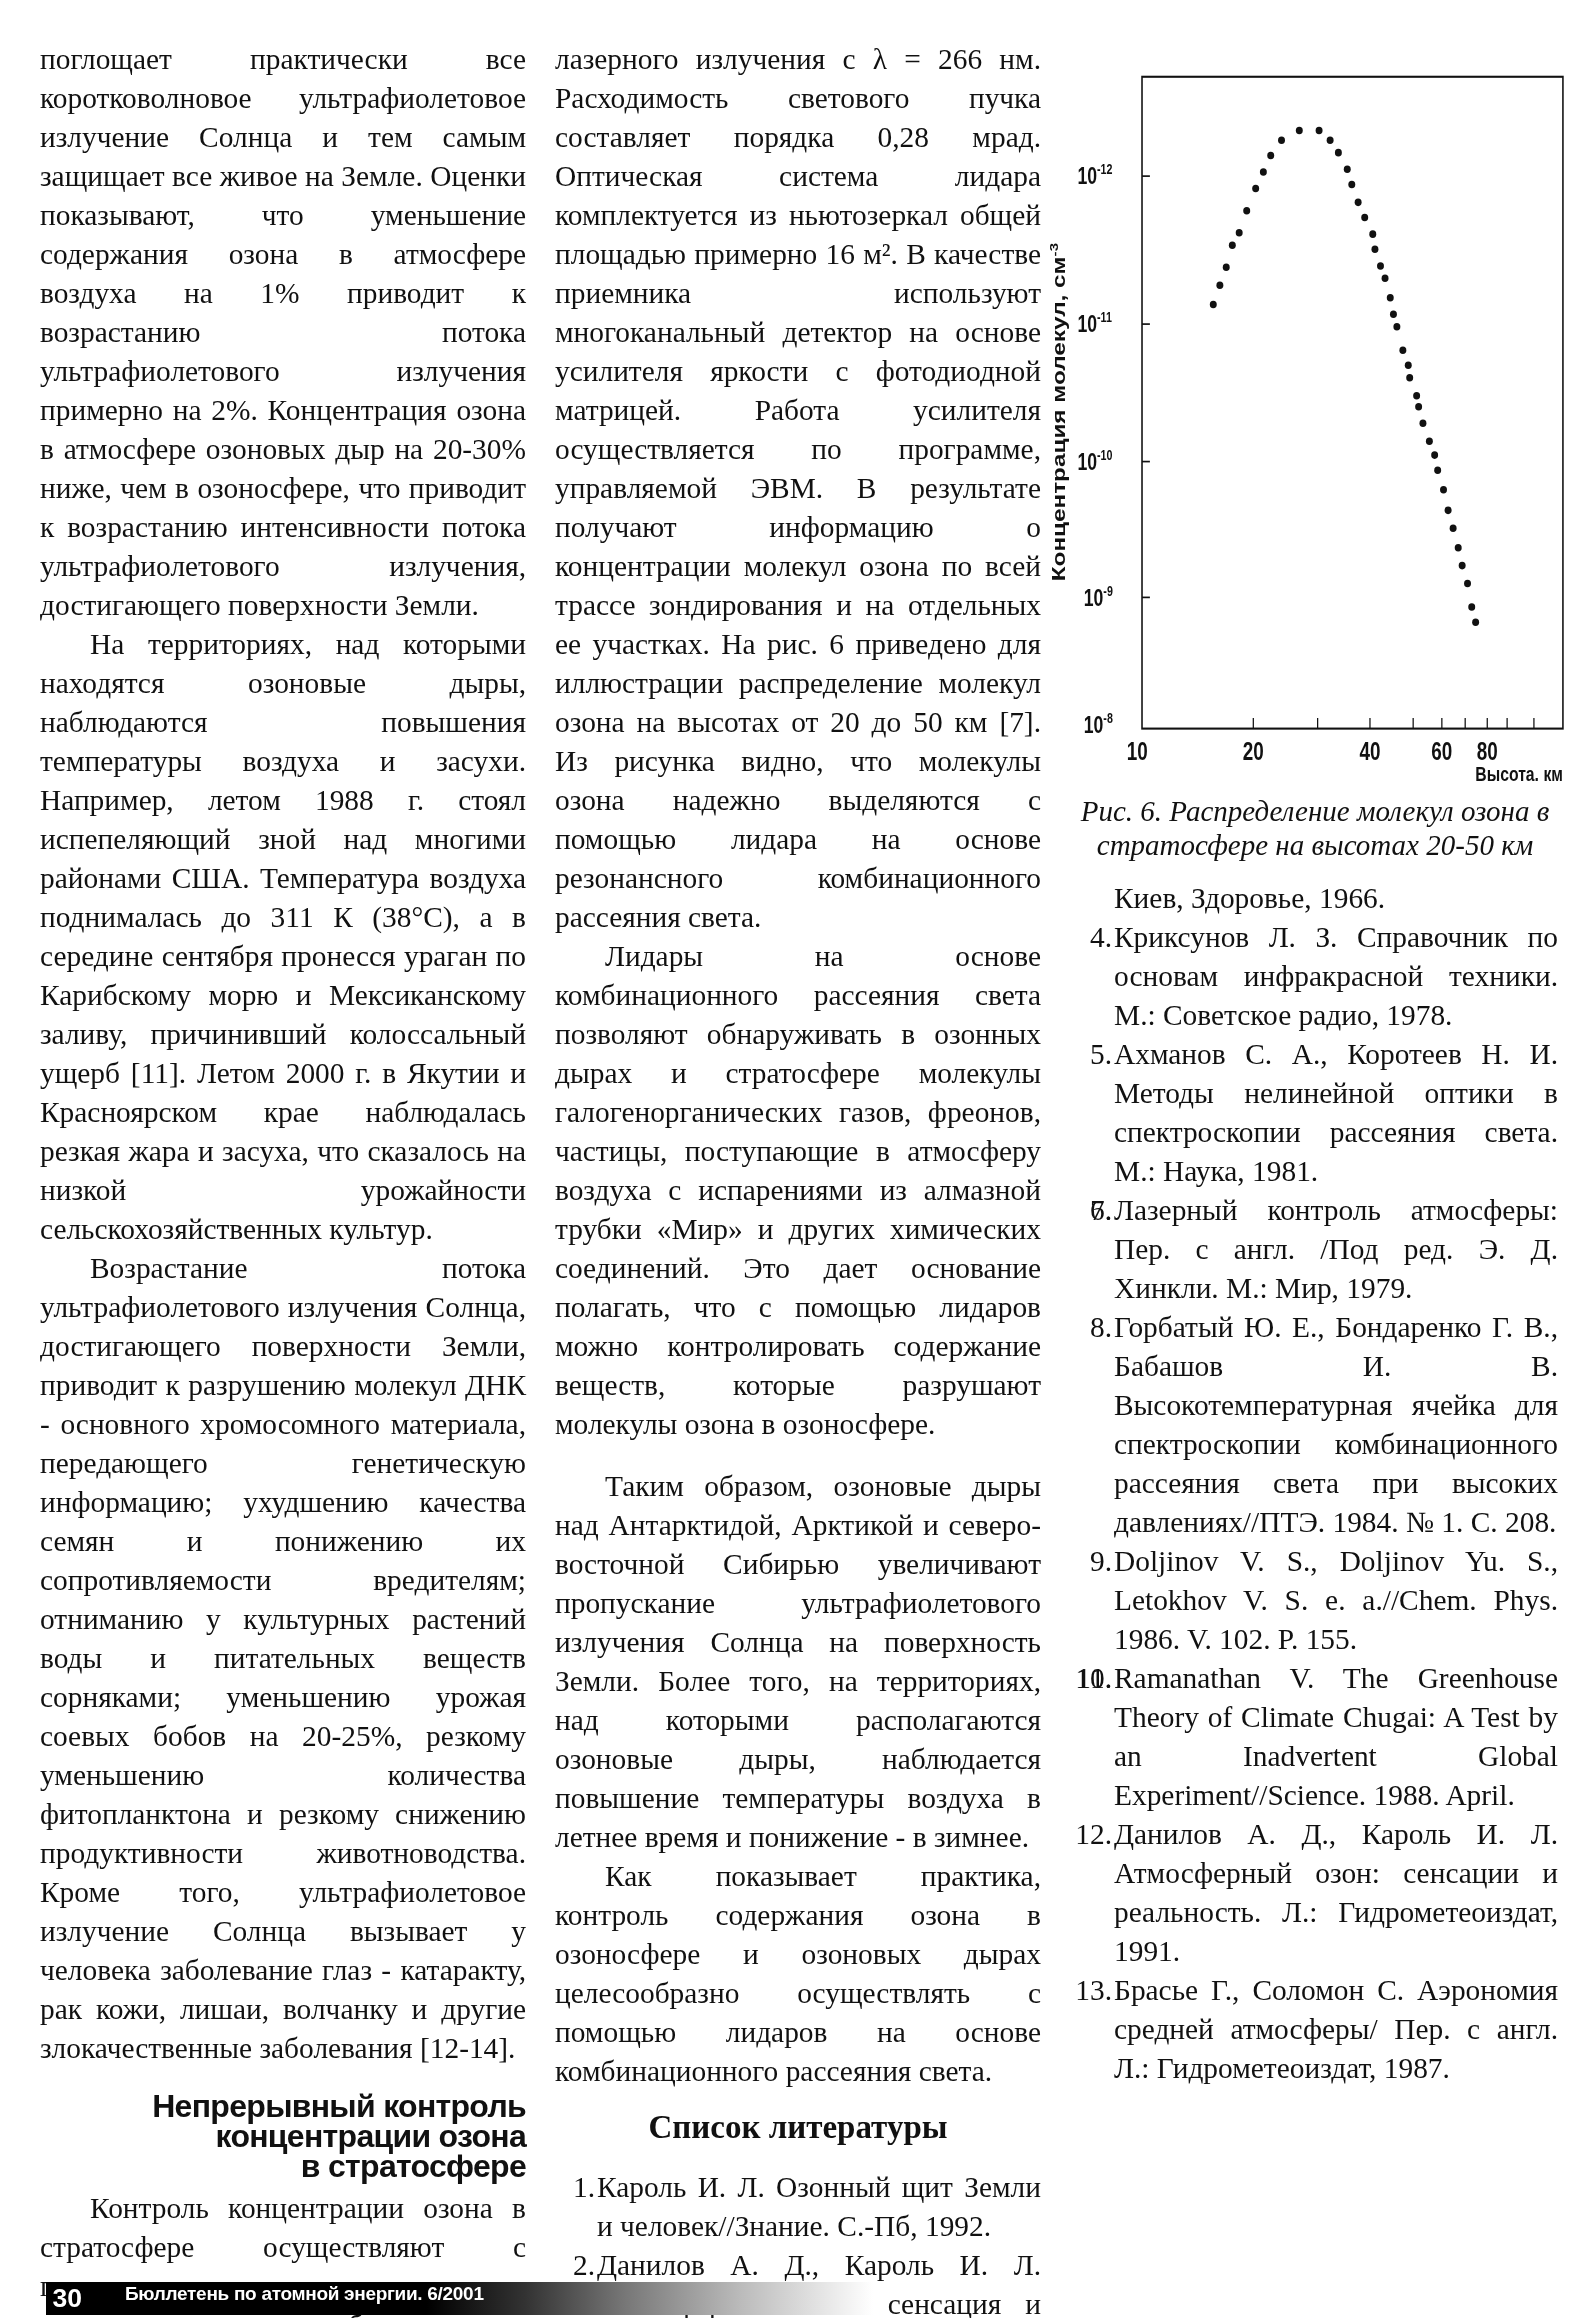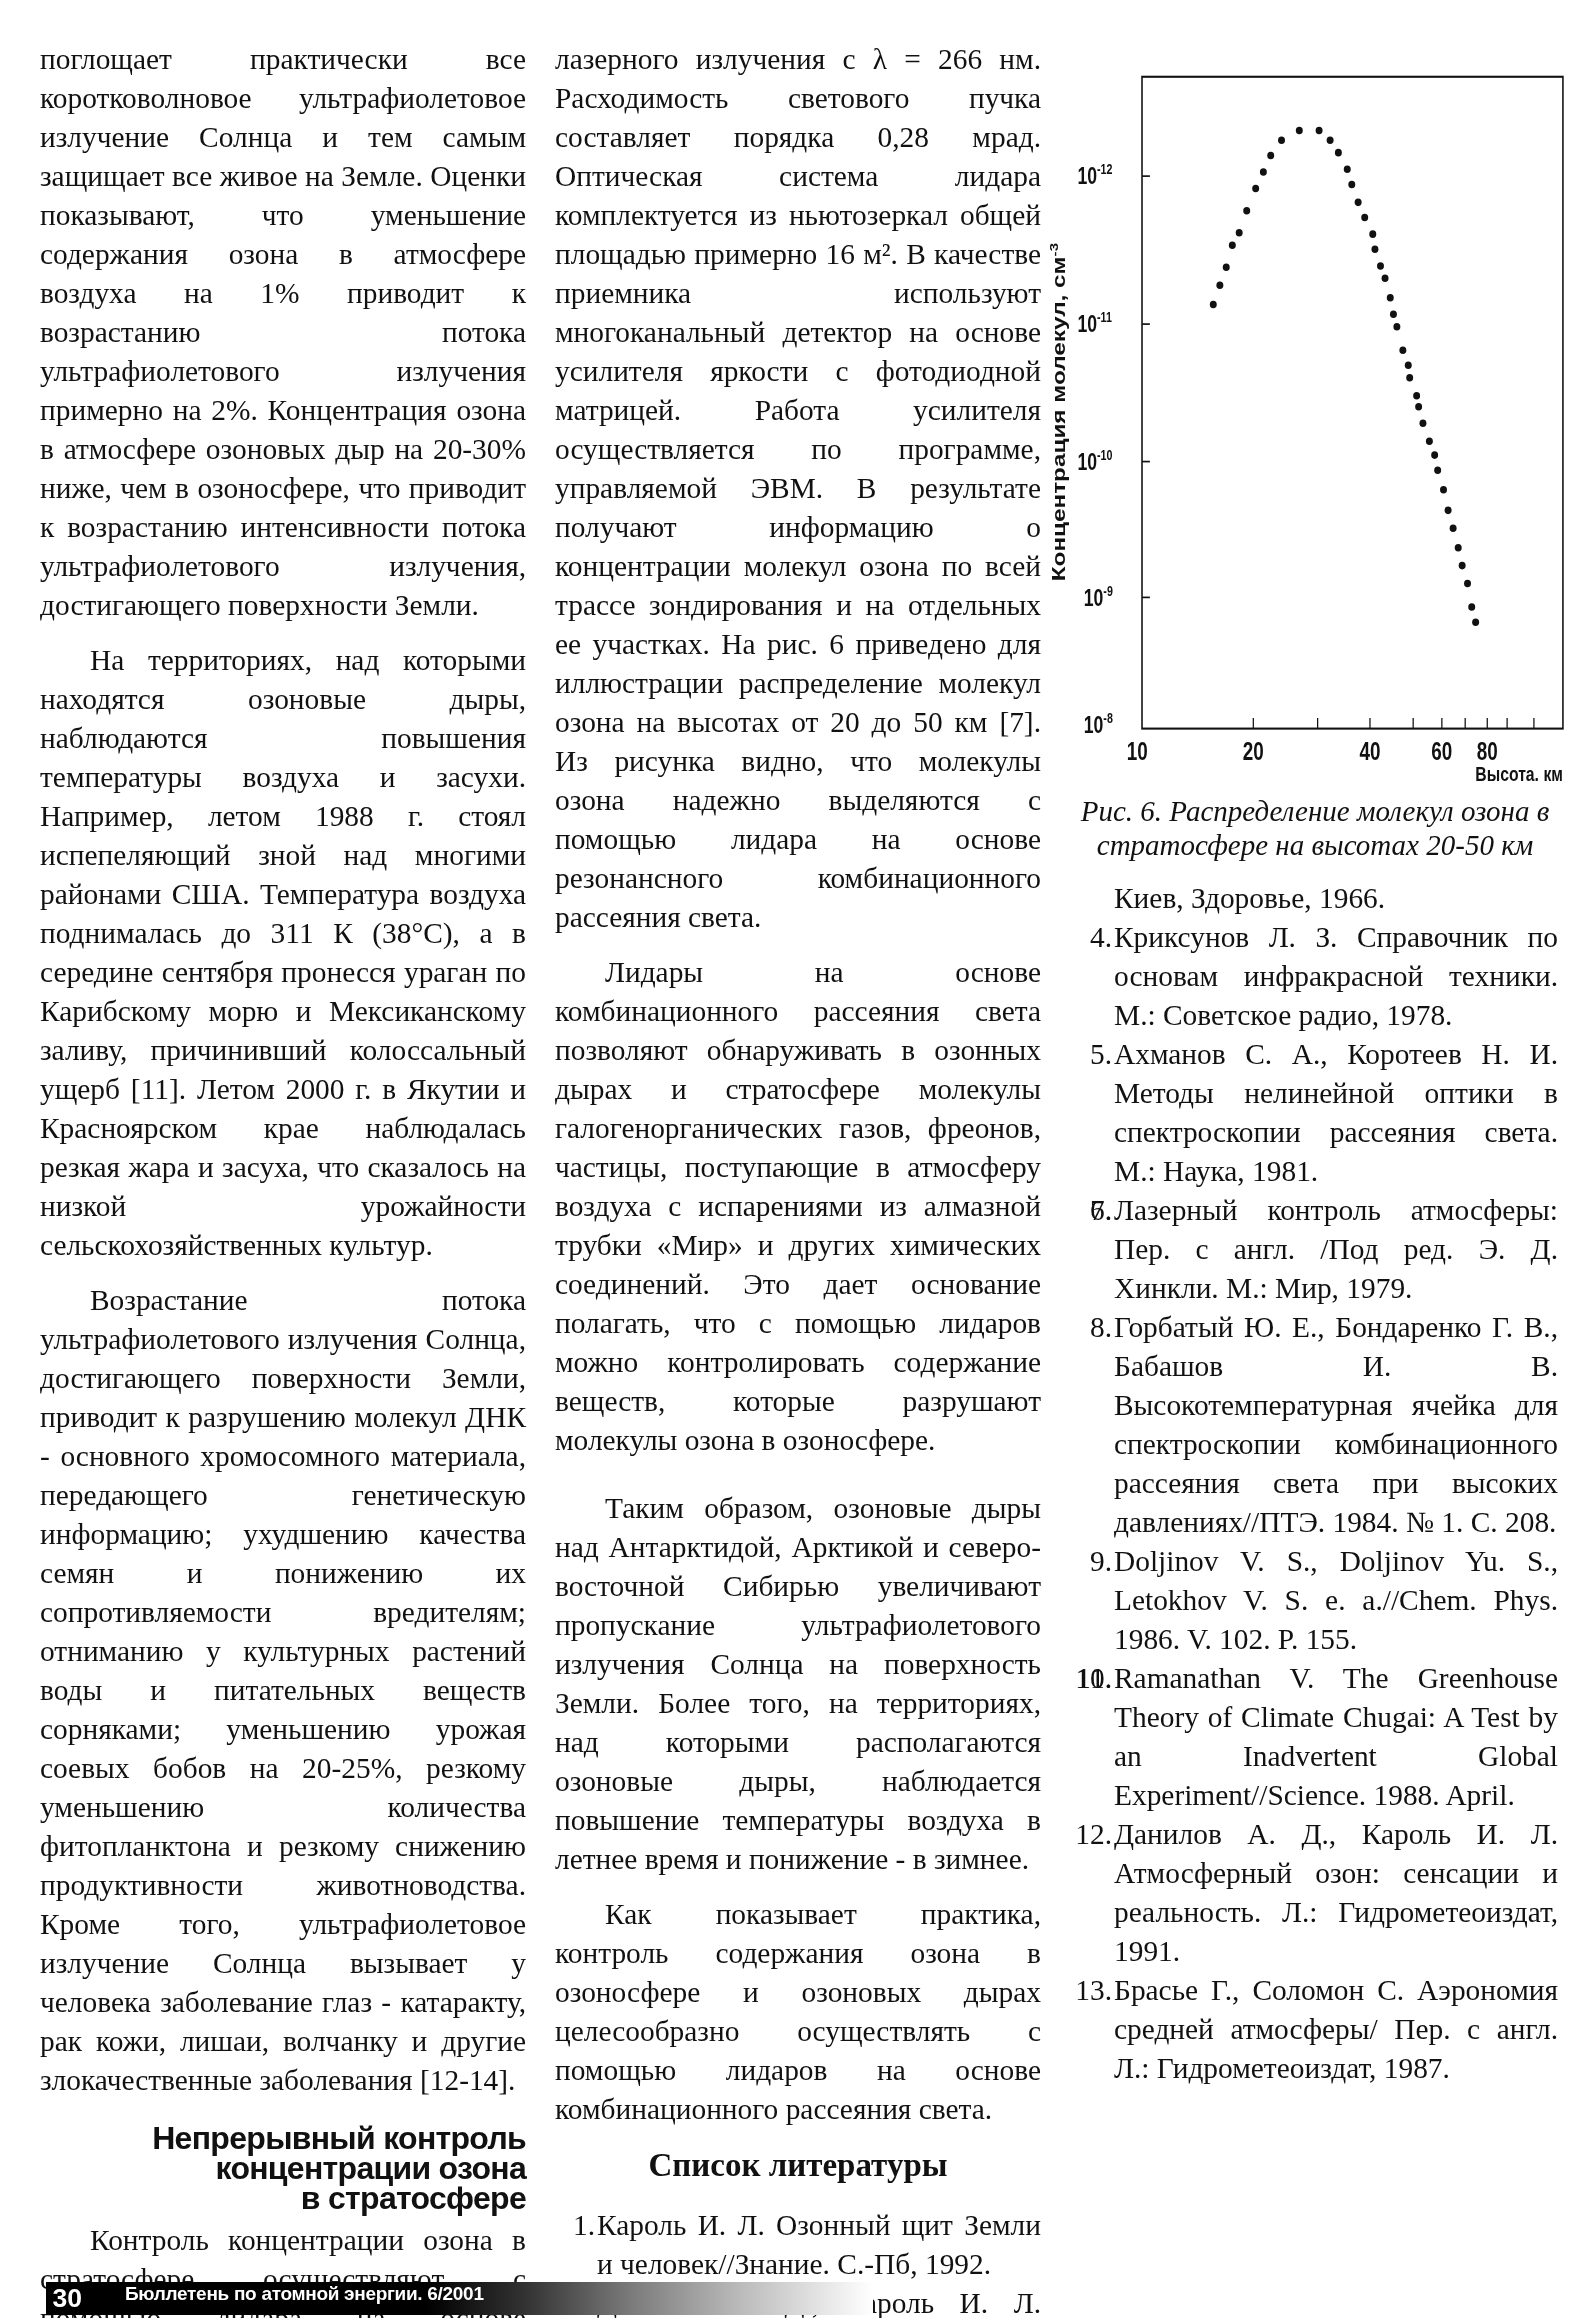--- a/index.html
+++ b/index.html
@@ -1,20 +1,20 @@
 <!DOCTYPE html>
 <html style="font-size:10.6px"><head>
 <meta charset="utf-8">
 <style>
   html, body { margin: 0; padding: 0; background: #ffffff; }
   body { width: 1588px; height: 2319px; position: relative; overflow: hidden; color: #111; }
   .col { position: absolute; font-family: "Liberation Serif", "DejaVu Serif", serif; font-size: 29.4px; line-height: 39px; text-align: justify; }
   .col p { margin: 0; text-indent: 0; }
   .col p.indent { text-indent: 50px; }
-  .col p + p { margin-top: 16px; }
+  .col p + p { margin-top: 0; }
   #col-left { left: 40px; top: 40px; width: 486px; }
   #col-mid { left: 555px; top: 40px; width: 486px; }
   #col-right { left: 1072px; top: 879px; width: 486px; }
   .heading-sans { font-family: "Liberation Sans", "DejaVu Sans", sans-serif; font-weight: bold; font-size: 32px; line-height: 30px; text-align: right; margin: 23px 0 8px 0; letter-spacing: -0.7px; }
   .heading-serif { font-family: "Liberation Serif", "DejaVu Serif", serif; font-weight: bold; font-size: 33px; line-height: 40px; text-align: center; margin: 16px 0 21px 0; }
   ol.refs { list-style: none; margin: 0; padding: 0; }
   ol.refs li { position: relative; padding-left: 42px; text-align: justify; }
   ol.refs li .num { position: absolute; left: 0; top: 0; width: 40px; text-align: right; }
   ol.refs li.cont { padding-left: 42px; }
   #chart { position: absolute; left: 1049px; top: 60px; width: 536px; height: 721px; }
@@ -36,21 +36,21 @@
     <div>Непрерывный контроль</div>
     <div>концентрации озона</div>
     <div>в стратосфере</div>
   </div>
   <p class="indent">Контроль концентрации озона в стратосфере осуществляют с помощью лидара на основе резонансного комбинационного рассеяния света. Передатчик лидара оснащается импульсным лазером Nd-АИГ. Мощность лазерного излучения составляет около 1 Вт, длительность импульса примерно 30 нс. Используется 4-я гармоника</p>
 </div>
 
 <div id="col-mid" class="col">
   <p>лазерного излучения с λ = 266 нм. Расходимость светового пучка составляет порядка 0,28 мрад. Оптическая система лидара комплектуется из ньютозеркал общей площадью примерно 16 м². В качестве приемника используют многоканальный детектор на основе усилителя яркости с фотодиодной матрицей. Работа усилителя осуществляется по программе, управляемой ЭВМ. В результате получают информацию о концентрации молекул озона по всей трассе зондирования и на отдельных ее участках. На рис. 6 приведено для иллюстрации распределение молекул озона на высотах от 20 до 50 км [7]. Из рисунка видно, что молекулы озона надежно выделяются с помощью лидара на основе резонансного комбинационного рассеяния света.</p>
   <p class="indent">Лидары на основе комбинационного рассеяния света позволяют обнаруживать в озонных дырах и стратосфере молекулы галогенорганических газов, фреонов, частицы, поступающие в атмосферу воздуха с испарениями из алмазной трубки «Мир» и других химических соединений. Это дает основание полагать, что с помощью лидаров можно контролировать содержание веществ, которые разрушают молекулы озона в озоносфере.</p>
-  <p class="indent" style="margin-top:29px">Таким образом, озоновые дыры над Антарктидой, Арктикой и северо-восточной Сибирью увеличивают пропускание ультрафиолетового излучения Солнца на поверхность Земли. Более того, на территориях, над которыми располагаются озоновые дыры, наблюдается повышение температуры воздуха в летнее время и понижение - в зимнее.</p>
+  <p class="indent" style="margin-top:23px">Таким образом, озоновые дыры над Антарктидой, Арктикой и северо-восточной Сибирью увеличивают пропускание ультрафиолетового излучения Солнца на поверхность Земли. Более того, на территориях, над которыми располагаются озоновые дыры, наблюдается повышение температуры воздуха в летнее время и понижение - в зимнее.</p>
   <p class="indent">Как показывает практика, контроль содержания озона в озоносфере и озоновых дырах целесообразно осуществлять с помощью лидаров на основе комбинационного рассеяния света.</p>
   <div class="heading-serif">Список литературы</div>
   <ol class="refs">
     <li><span class="num">1.</span><span>Кароль И. Л. Озонный щит Земли и человек//Знание. С.-Пб, 1992.</span></li>
     <li><span class="num">2.</span><span>Данилов А. Д., Кароль И. Л. Атмосферный озон: сенсация и реальность. Л.: Гидрометеоиздат, 1991.</span></li>
 
   </ol>
 </div>
 
 <svg id="chart" viewBox="-200 -60 1700 1720" preserveAspectRatio="none">

